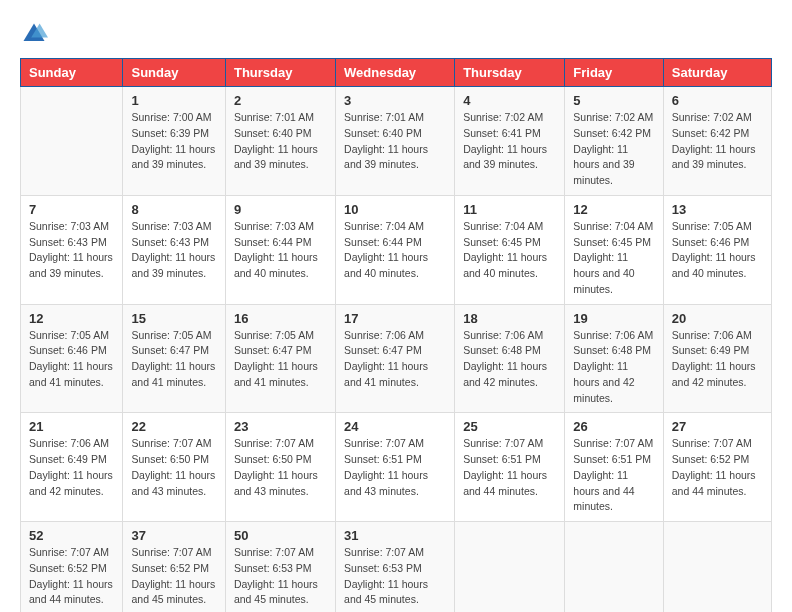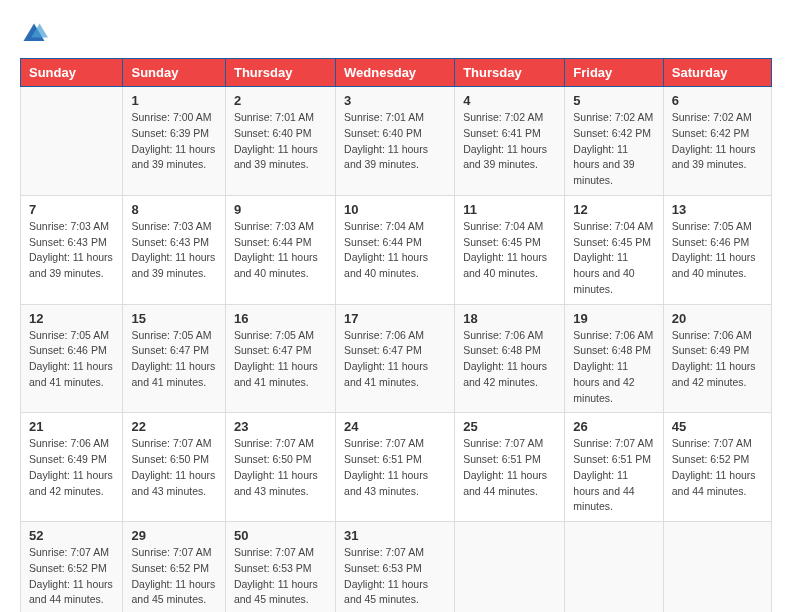--- a/index.html
+++ b/index.html
@@ -223,31 +223,31 @@
         </td>
         <td>
           <span class="day-number">25</span>
           <div class="day-detail">Sunrise: 7:07 AM<br>Sunset: 6:51 PM<br>Daylight: 11 hours and 44 minutes.</div>
         </td>
         <td>
           <span class="day-number">26</span>
           <div class="day-detail">Sunrise: 7:07 AM<br>Sunset: 6:51 PM<br>Daylight: 11 hours and 44 minutes.</div>
         </td>
         <td>
-          <span class="day-number">45</span>
+          <span class="day-number">27</span>
           <div class="day-detail">Sunrise: 7:07 AM<br>Sunset: 6:52 PM<br>Daylight: 11 hours and 44 minutes.</div>
         </td>
       </tr>
       <tr>
         <td>
           <span class="day-number">52</span>
           <div class="day-detail">Sunrise: 7:07 AM<br>Sunset: 6:52 PM<br>Daylight: 11 hours and 44 minutes.</div>
         </td>
         <td>
-          <span class="day-number">29</span>
+          <span class="day-number">37</span>
           <div class="day-detail">Sunrise: 7:07 AM<br>Sunset: 6:52 PM<br>Daylight: 11 hours and 45 minutes.</div>
         </td>
         <td>
           <span class="day-number">50</span>
           <div class="day-detail">Sunrise: 7:07 AM<br>Sunset: 6:53 PM<br>Daylight: 11 hours and 45 minutes.</div>
         </td>
         <td>
           <span class="day-number">31</span>
           <div class="day-detail">Sunrise: 7:07 AM<br>Sunset: 6:53 PM<br>Daylight: 11 hours and 45 minutes.</div>
         </td>

